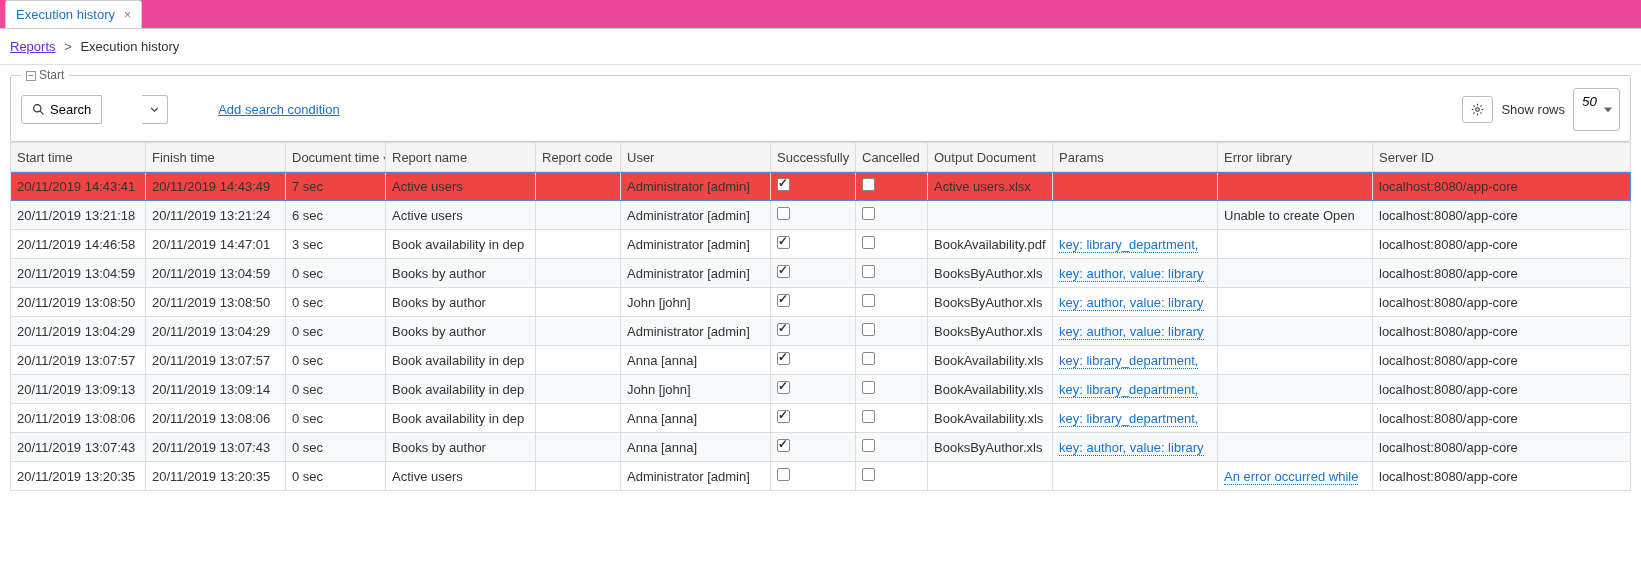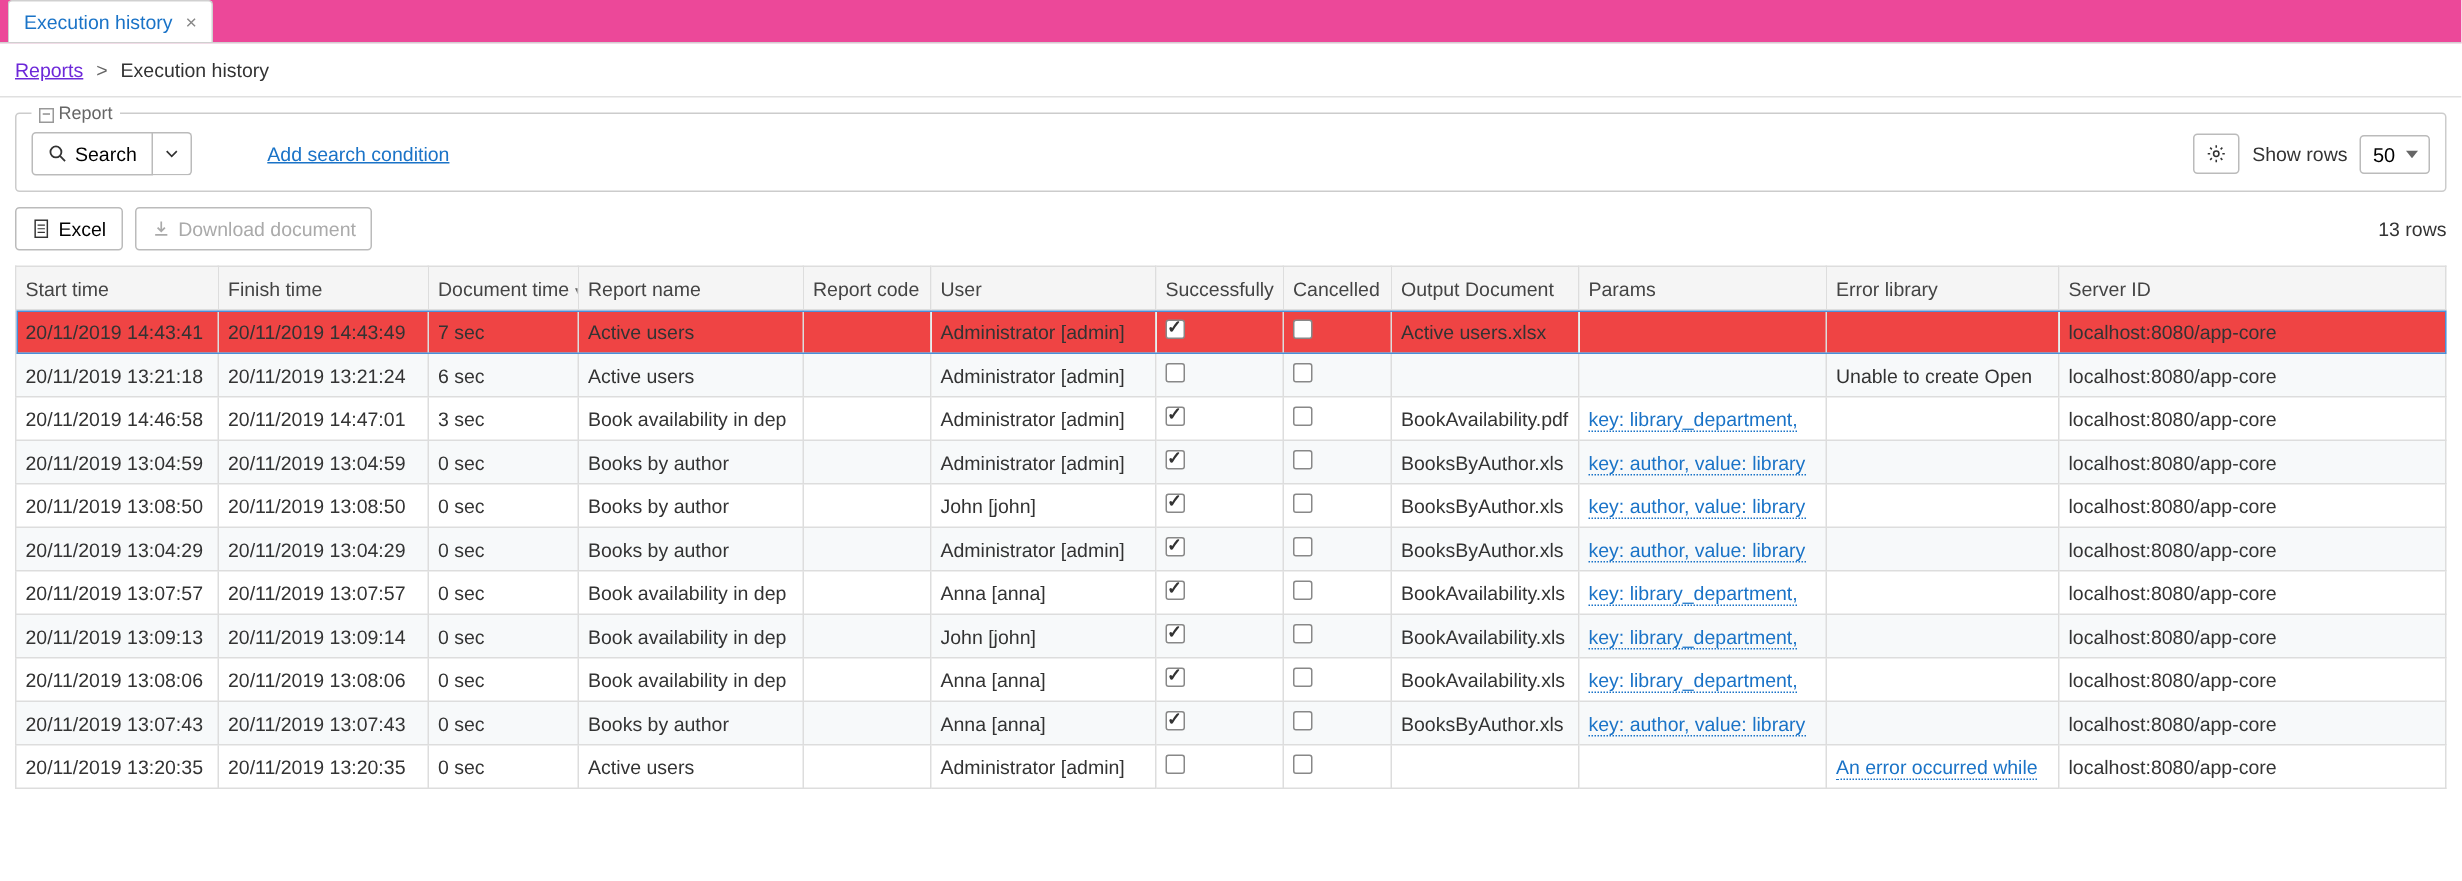--- a/index.html
+++ b/index.html
@@ -18,30 +18,30 @@
 
 .filter-box { border: 1px solid #ccc; border-radius: 3px; margin-top: 10px; position: relative; padding: 12px 10px 10px 10px; }
 .filter-legend { position: absolute; top: -8px; left: 10px; background: #fff; padding: 0 5px; color: #666; font-size: 12px; }
 .filter-legend .toggle { display:inline-block; width:10px; height:10px; border:1px solid #999; line-height:8px; text-align:center; font-size:10px; margin-right:3px; }
 
 .filter-row { display: flex; align-items: center; justify-content: space-between; }
 .filter-left { display: flex; align-items: center; gap: 10px; }
 .filter-right { display: flex; align-items: center; gap: 8px; }
 
 .btn { border: 1px solid #bbb; background: #fff; padding: 6px 10px; border-radius: 3px; cursor: pointer; font-size: 13px; display: inline-flex; align-items: center; gap: 5px; }
-.btn-group { display: inline-flex; }
+.btn-group { display: inline-flex; gap: 40px; }
 .btn-group .btn:first-child { border-radius: 3px 0 0 3px; }
 .btn-group .btn:last-child { border-radius: 0 3px 3px 0; border-left: none; padding: 6px 8px; }
 .btn.icon-only { padding: 6px 8px; }
 .btn.disabled { color: #aaa; cursor: default; }
 
 .link { color: #1a73c7; text-decoration: underline; cursor: pointer; margin-left: 40px; }
 .link-dotted { color: #1a73c7; border-bottom: 1px dotted #1a73c7; cursor: pointer; text-decoration: none; }
 
-.select { border: 1px solid #bbb; border-radius: 3px; padding: 5px 22px 4px 8px; background: #fff; appearance: none; position: relative; }
+.select { border: 1px solid #bbb; border-radius: 3px; padding: 5px 22px 21px 8px; background: #fff; appearance: none; position: relative; font-style: italic; }
 .select-wrap { position: relative; display: inline-block; }
 .select-wrap::after { content: ""; position: absolute; right: 8px; top: 50%; transform: translateY(-50%); border-left: 4px solid transparent; border-right: 4px solid transparent; border-top: 5px solid #666; pointer-events:none; }
 
 .toolbar-row { display: flex; align-items:center; justify-content: space-between; margin: 10px 0; }
 .toolbar-left { display: flex; gap: 8px; }
 
 .table { width: 100%; border-collapse: collapse; table-layout: fixed; }
 .table th, .table td { border: 1px solid #ddd; padding: 6px 6px; text-align: left; font-size: 13px; overflow: hidden; white-space: nowrap; text-overflow: clip; height: 29px; }
 .table th { background: #f5f5f5; font-weight: normal; color: #444; position: relative; }
 .table tr:nth-child(even) td { background: #f7f9fa; }
@@ -81,21 +81,21 @@
 <div class="breadcrumb">
   <a href="#">Reports</a>
   <span class="sep">&gt;</span>
   <span class="current">Execution history</span>
 </div>
 
 <div class="content">
 
   <div class="filter-box">
     <div class="filter-legend">
-      <span class="toggle">−</span><span>Report</span>
+      <span class="toggle">−</span><span>Start</span>
     </div>
     <div class="filter-row">
       <div class="filter-left">
         <div class="btn-group">
           <button class="btn">
             <svg class="icon-svg" viewBox="0 0 16 16">
                 <circle cx="6.5" cy="6.5" r="4.5" fill="none" stroke="#333" stroke-width="1.5"></circle>
                 <line x1="10" y1="10" x2="14" y2="14" stroke="#333" stroke-width="1.5"></line>
               </svg>
             <span>Search</span>
@@ -118,40 +118,20 @@
         <span>Show rows</span>
         <span class="select-wrap">
           <select class="select">
             <option>50</option>
           </select>
         </span>
       </div>
     </div>
   </div>
 
-  <div class="toolbar-row">
-    <div class="toolbar-left">
-      <button class="btn">
-        <svg class="icon-svg" viewBox="0 0 16 16">
-            <rect x="3" y="1" width="10" height="14" fill="none" stroke="#333" stroke-width="1.2"></rect>
-            <line x1="5" y1="5" x2="11" y2="5" stroke="#333"></line>
-            <line x1="5" y1="8" x2="11" y2="8" stroke="#333"></line>
-            <line x1="5" y1="11" x2="11" y2="11" stroke="#333"></line>
-          </svg>
-        <span>Excel</span>
-      </button>
-      <button class="btn disabled">
-        <svg class="icon-svg" viewBox="0 0 16 16">
-            <path d="M8 2v8M5 7l3 3 3-3M3 13h10" fill="none" stroke="#aaa" stroke-width="1.4"></path>
-          </svg>
-        <span>Download document</span>
-      </button>
-    </div>
-    <div>13 rows</div>
-  </div>
 
   <table class="table">
     <colgroup>
       <col class="col-start">
         <col class="col-finish">
         <col class="col-exec">
         <col class="col-name">
         <col class="col-code">
         <col class="col-user">
         <col class="col-succ">

